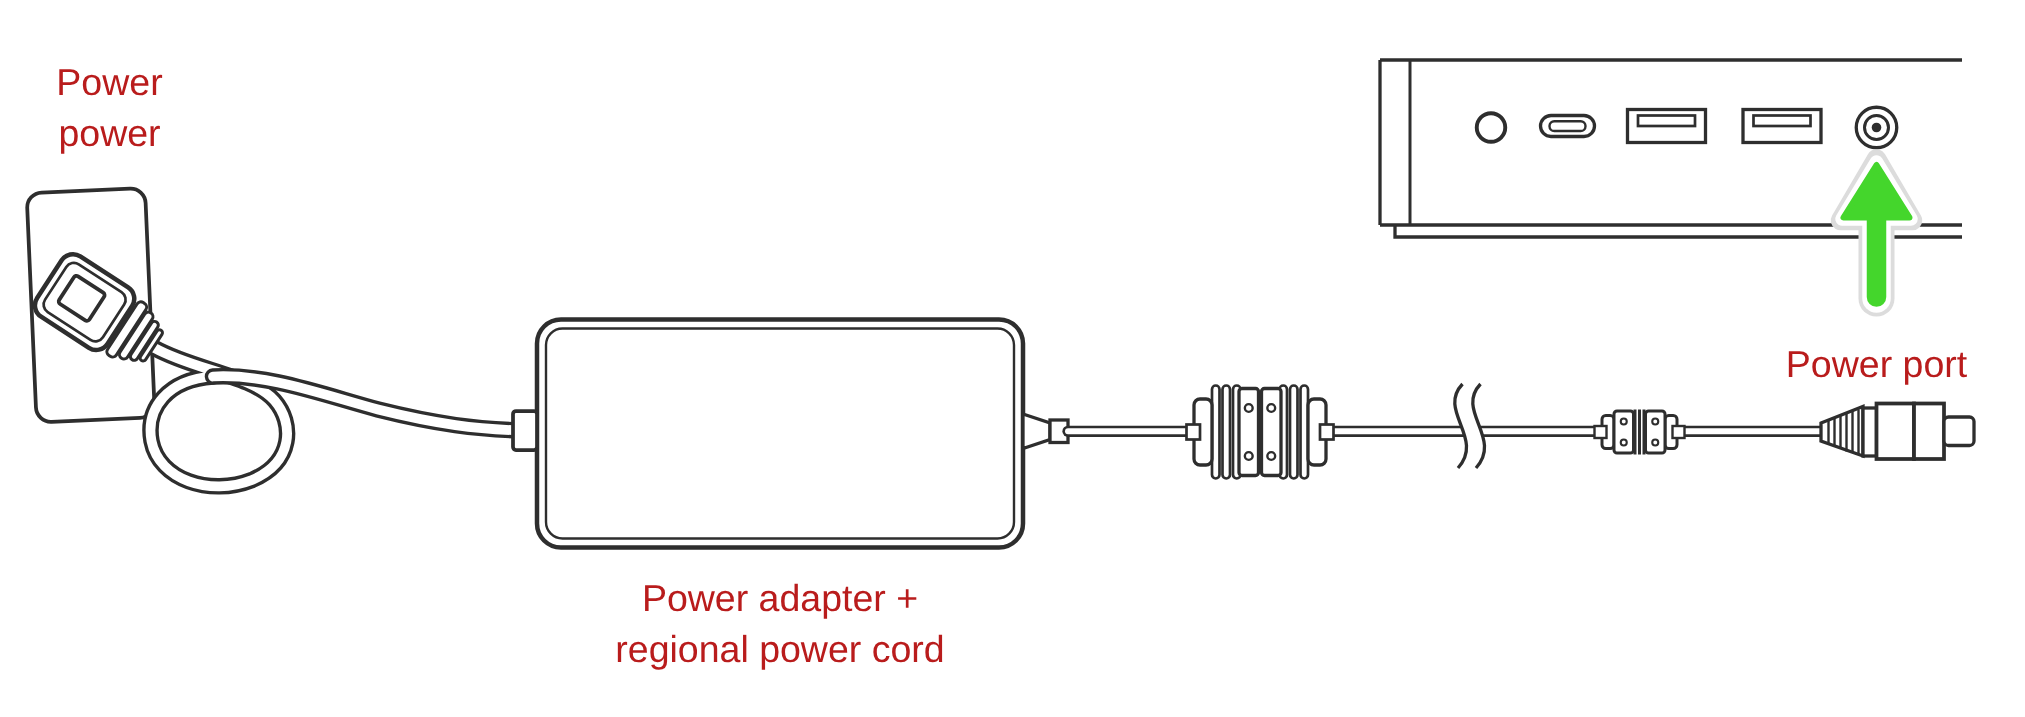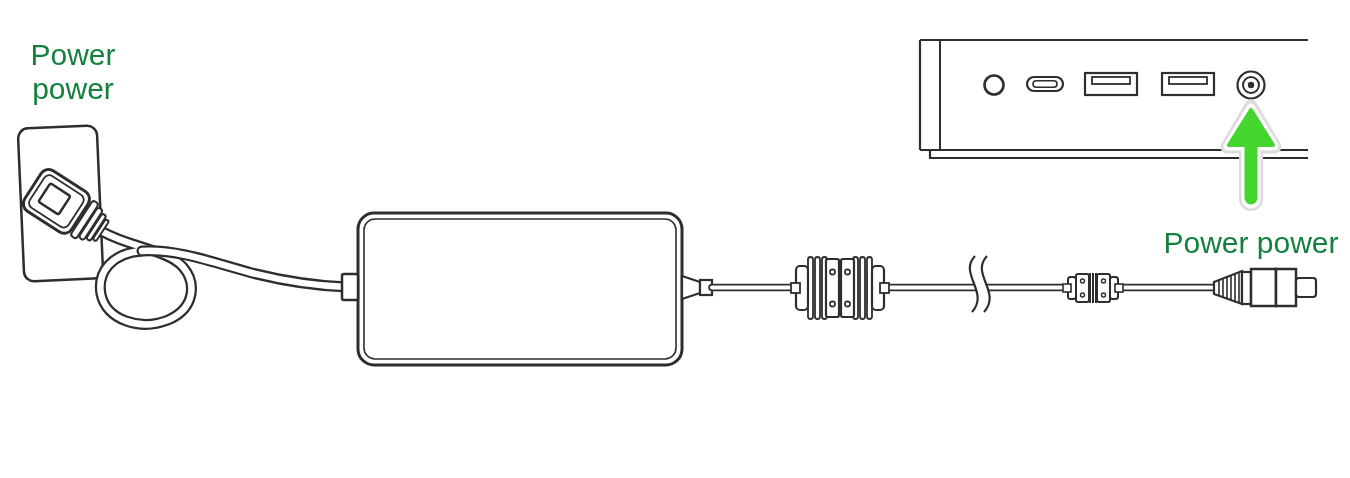--- a/index.html
+++ b/index.html
@@ -22,22 +22,22 @@
   .sf{stroke:var(--line);fill:#fff;}
   .fl{fill:var(--line);stroke:none;}
   .wbg{fill:#fff;stroke:none;}
   .cord-d{stroke:var(--line);fill:none;stroke-linecap:round;}
   .cord-w{stroke:#fff;fill:none;stroke-linecap:round;}
   .halo{stroke:var(--halo);fill:var(--halo);stroke-linejoin:round;stroke-linecap:round;}
   .white-ring{stroke:#fff;fill:#fff;stroke-linejoin:round;stroke-linecap:round;}
   .green{stroke:var(--arrow);fill:var(--arrow);stroke-linejoin:round;stroke-linecap:round;}
   .lbl{
     position:absolute;
-    color:#15803d;
-    font-size:30px;
+    color:#b91c1c;
+    font-size:25px;
     line-height:34px;
     text-align:center;
     white-space:nowrap;
   }
   .lbl-outlet{left:0;top:38px;width:146px;}
   .lbl-adapter{left:360px;top:382px;width:320px;}
   .lbl-port{left:1150px;top:226px;width:202px;}
 </style>
 </head>
 <body>
@@ -192,20 +192,21 @@
       <polygon class="green" points="1229,145 1273,145 1251,110" stroke-width="4"></polygon>
     </g>
   </svg>
 
   <div class="lbl lbl-outlet">
     <span>Power</span><br>
     <span>power</span>
   </div>
 
   <div class="lbl lbl-adapter">
-    <br>
+    <span>Power adapter +</span><br>
+    <span>regional power cord</span>
   </div>
 
   <div class="lbl lbl-port">
-    <span>Power power</span>
+    <span>Power port</span>
   </div>
 
 </div>
 
 </body></html>

